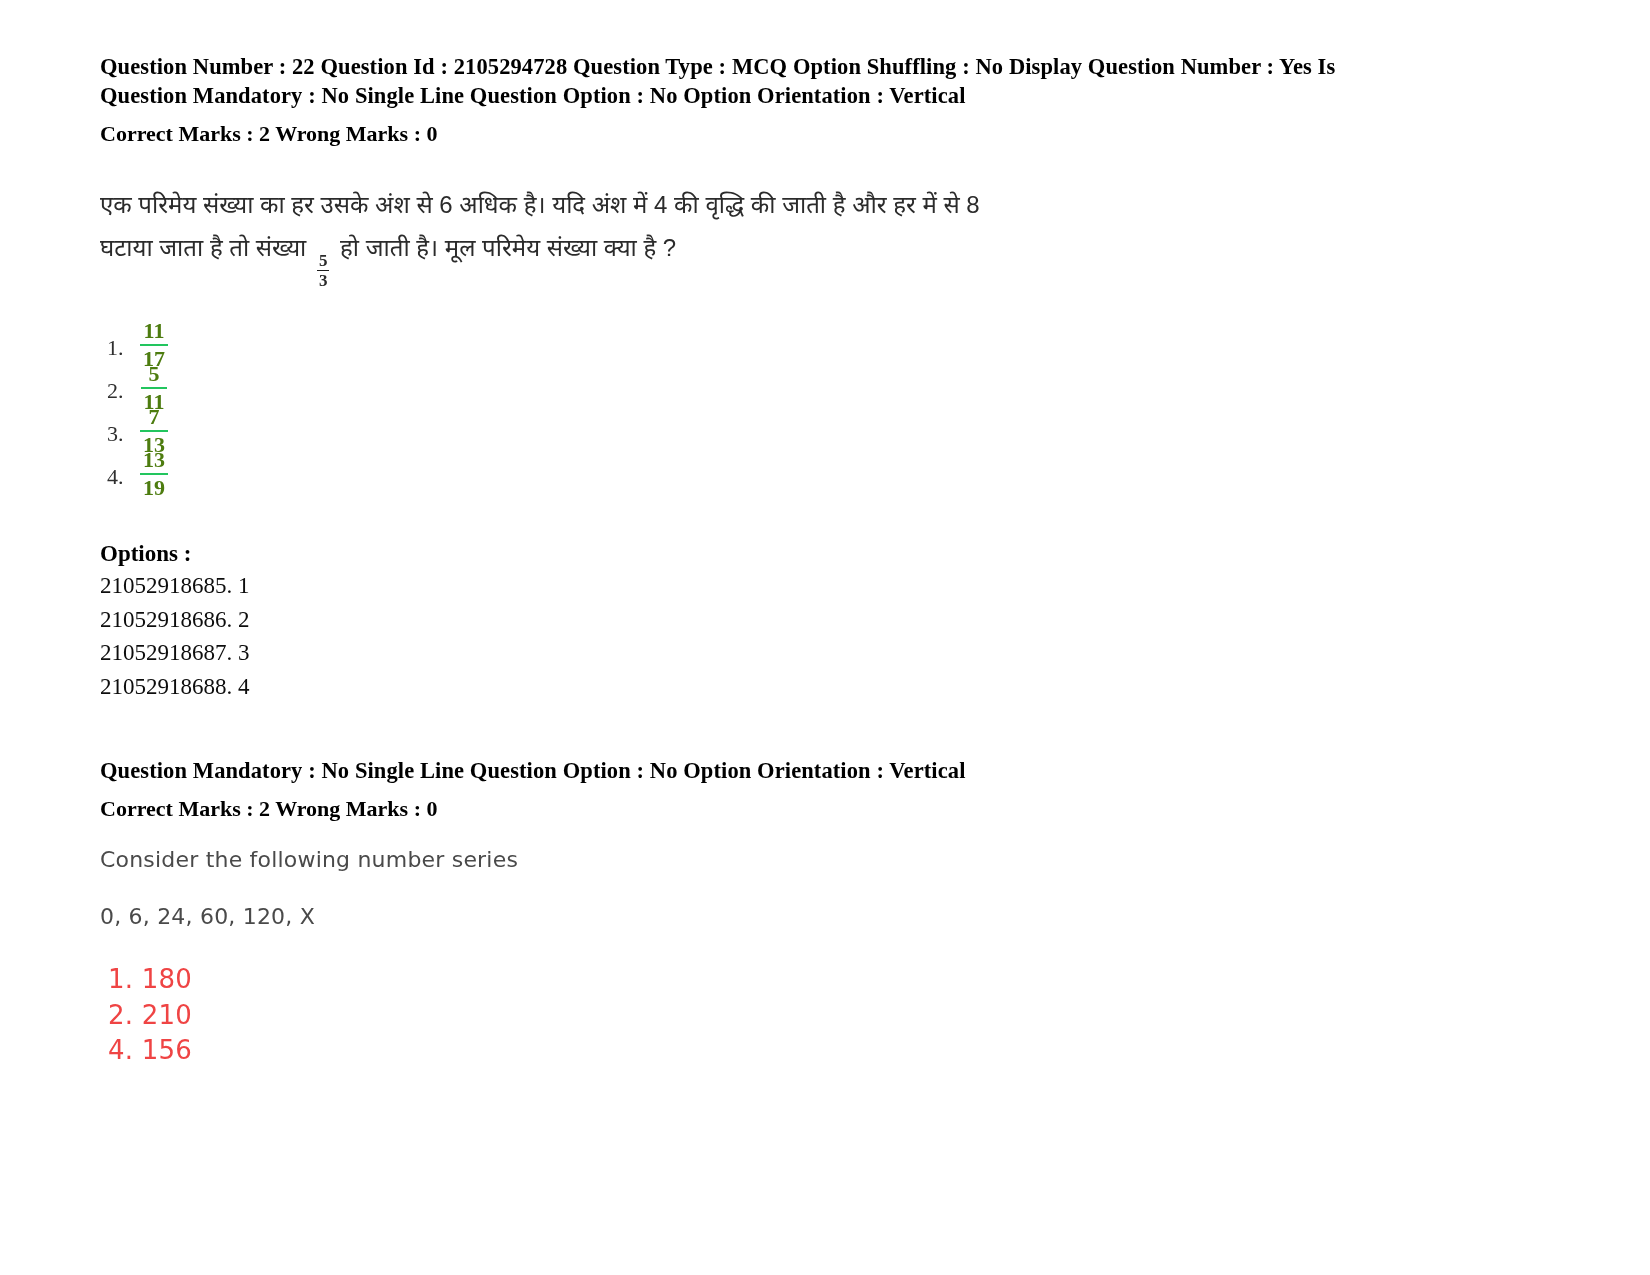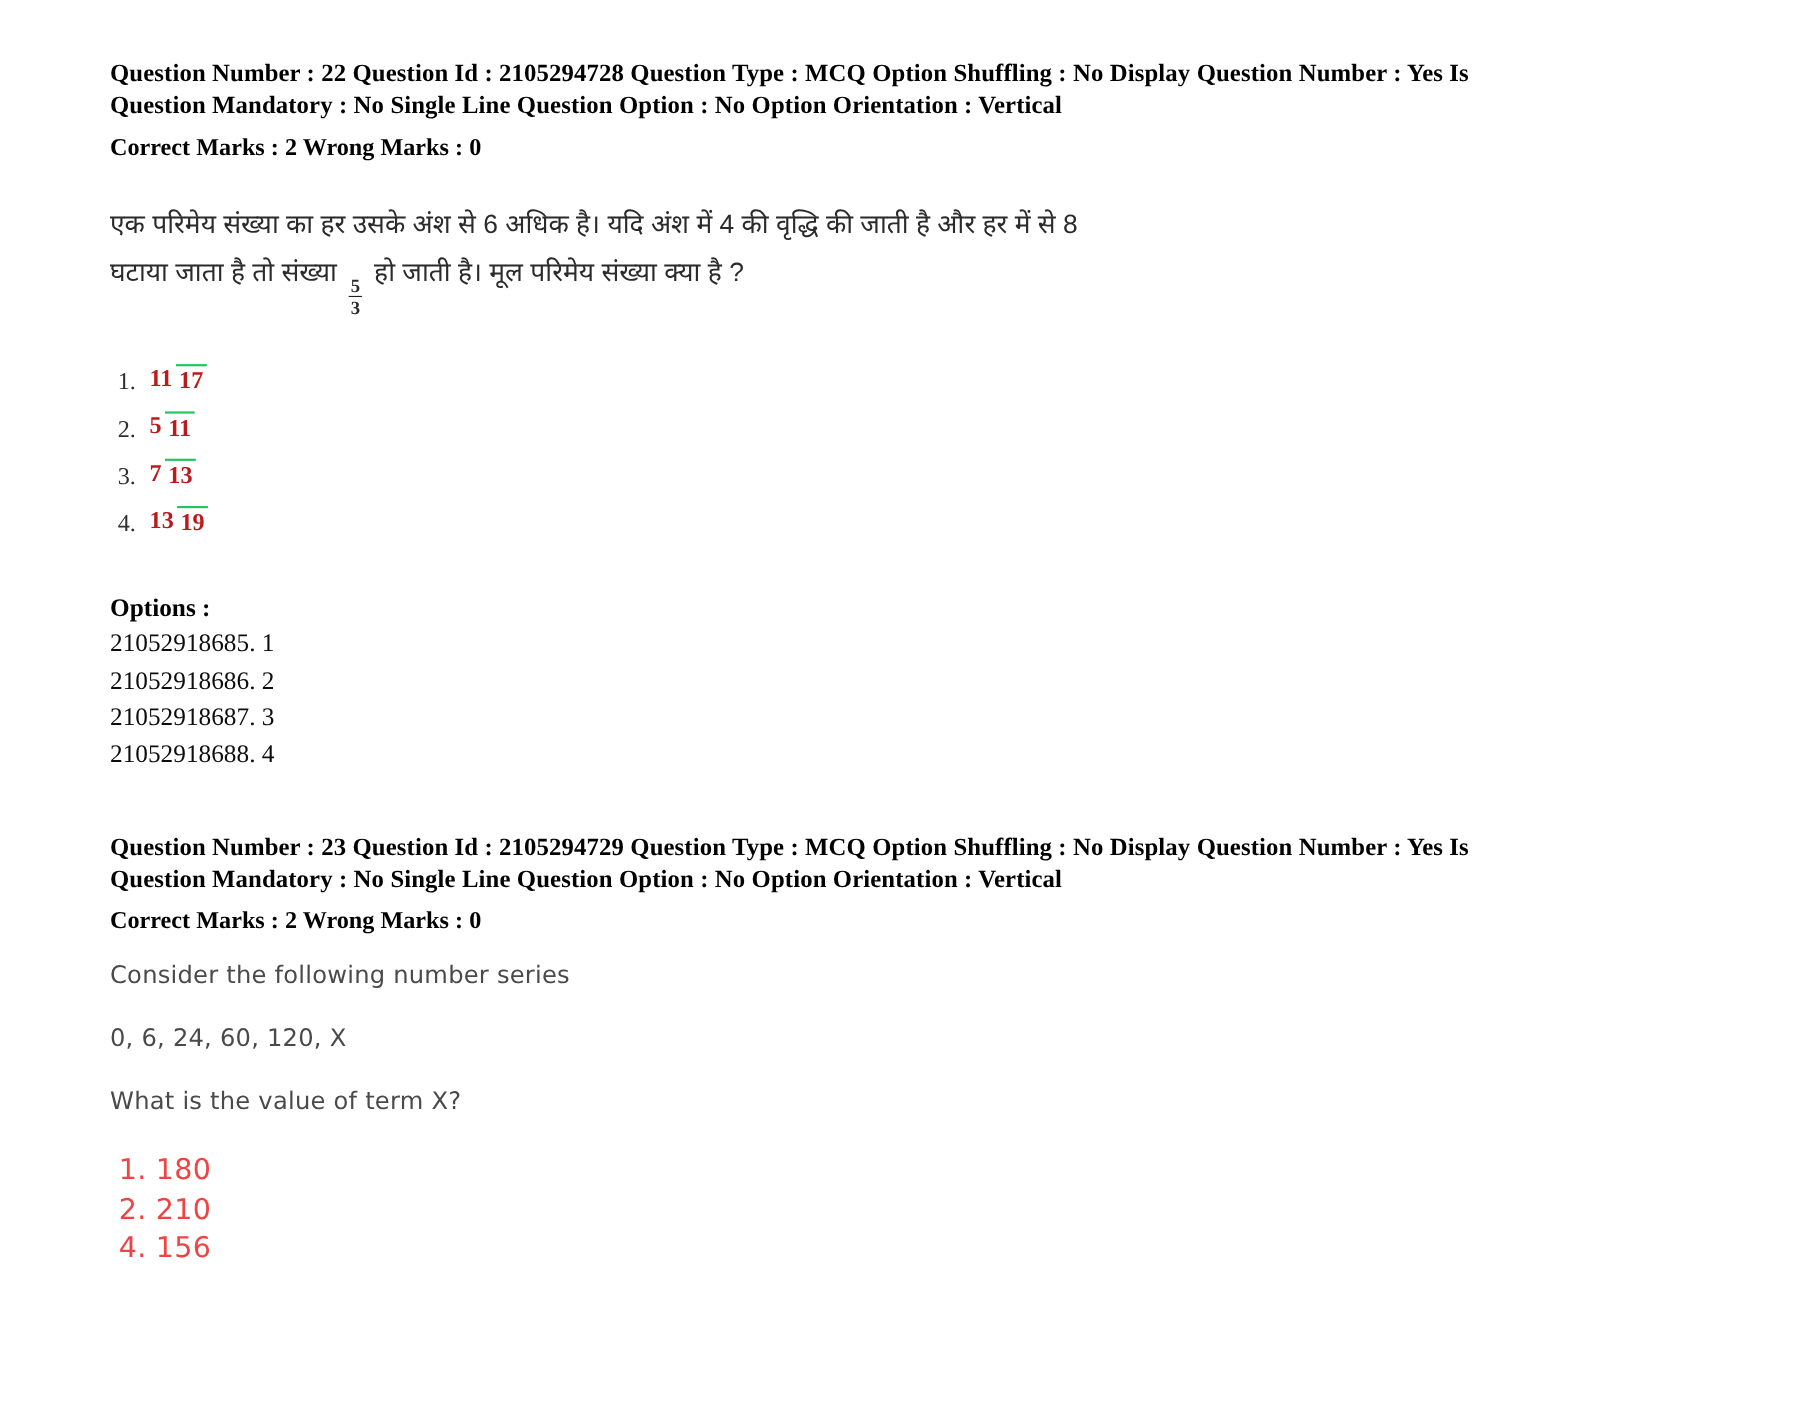--- a/index.html
+++ b/index.html
@@ -99,26 +99,26 @@
     font-family: "Liberation Serif", "DejaVu Serif", serif;
     font-size: 22px;
     color: #2f2f2f;
     width: 26px;
     text-align: left;
     line-height: 1;
     padding-top: 6px;
   }
   .bigfrac {
     display: inline-flex;
-    flex-direction: row;
-    align-items: flex-end;
+    flex-direction: column;
+    align-items: center;
     line-height: 1;
     font-family: "Liberation Serif", "DejaVu Serif", serif;
     font-weight: bold;
-    color: #b91c1c;
+    color: #4d7c0f;
     min-width: 42px;
   }
   .bigfrac .num {
     font-size: 22px;
     padding: 0 3px 2px 3px;
   }
   .bigfrac .den {
     font-size: 22px;
     padding: 2px 3px 0 3px;
     border-top: 2px solid #22c55e;
@@ -240,31 +240,29 @@
         <div class="option-id">21052918688. 4</div>
       </div>
 
     </div>
 
     <div class="q2-gap"></div>
 
     <div class="question-block">
 
       <div class="qmeta">
-        <span class="l1">Question Number : 23 Question Id : 2105294729 Question Type : MCQ Option Shuffling : No Display Question Number : Yes Is</span>
         <span class="l2">Question Mandatory : No Single Line Question Option : No Option Orientation : Vertical</span>
       </div>
 
       <div class="qmarks">Correct Marks : 2 Wrong Marks : 0</div>
 
       <div class="eng-text eng-first">Consider the following number series</div>
 
       <div class="eng-text eng-para">0, 6, 24, 60, 120, X</div>
 
-      <div class="eng-text eng-para">What is the value of term X?</div>
 
       <div class="eng-optlist">
         <div class="eng-opt">1. 180</div>
         <div class="eng-opt">2. 210</div>
         <div class="eng-opt">4. 156</div>
       </div>
 
     </div>
 
   </div>

